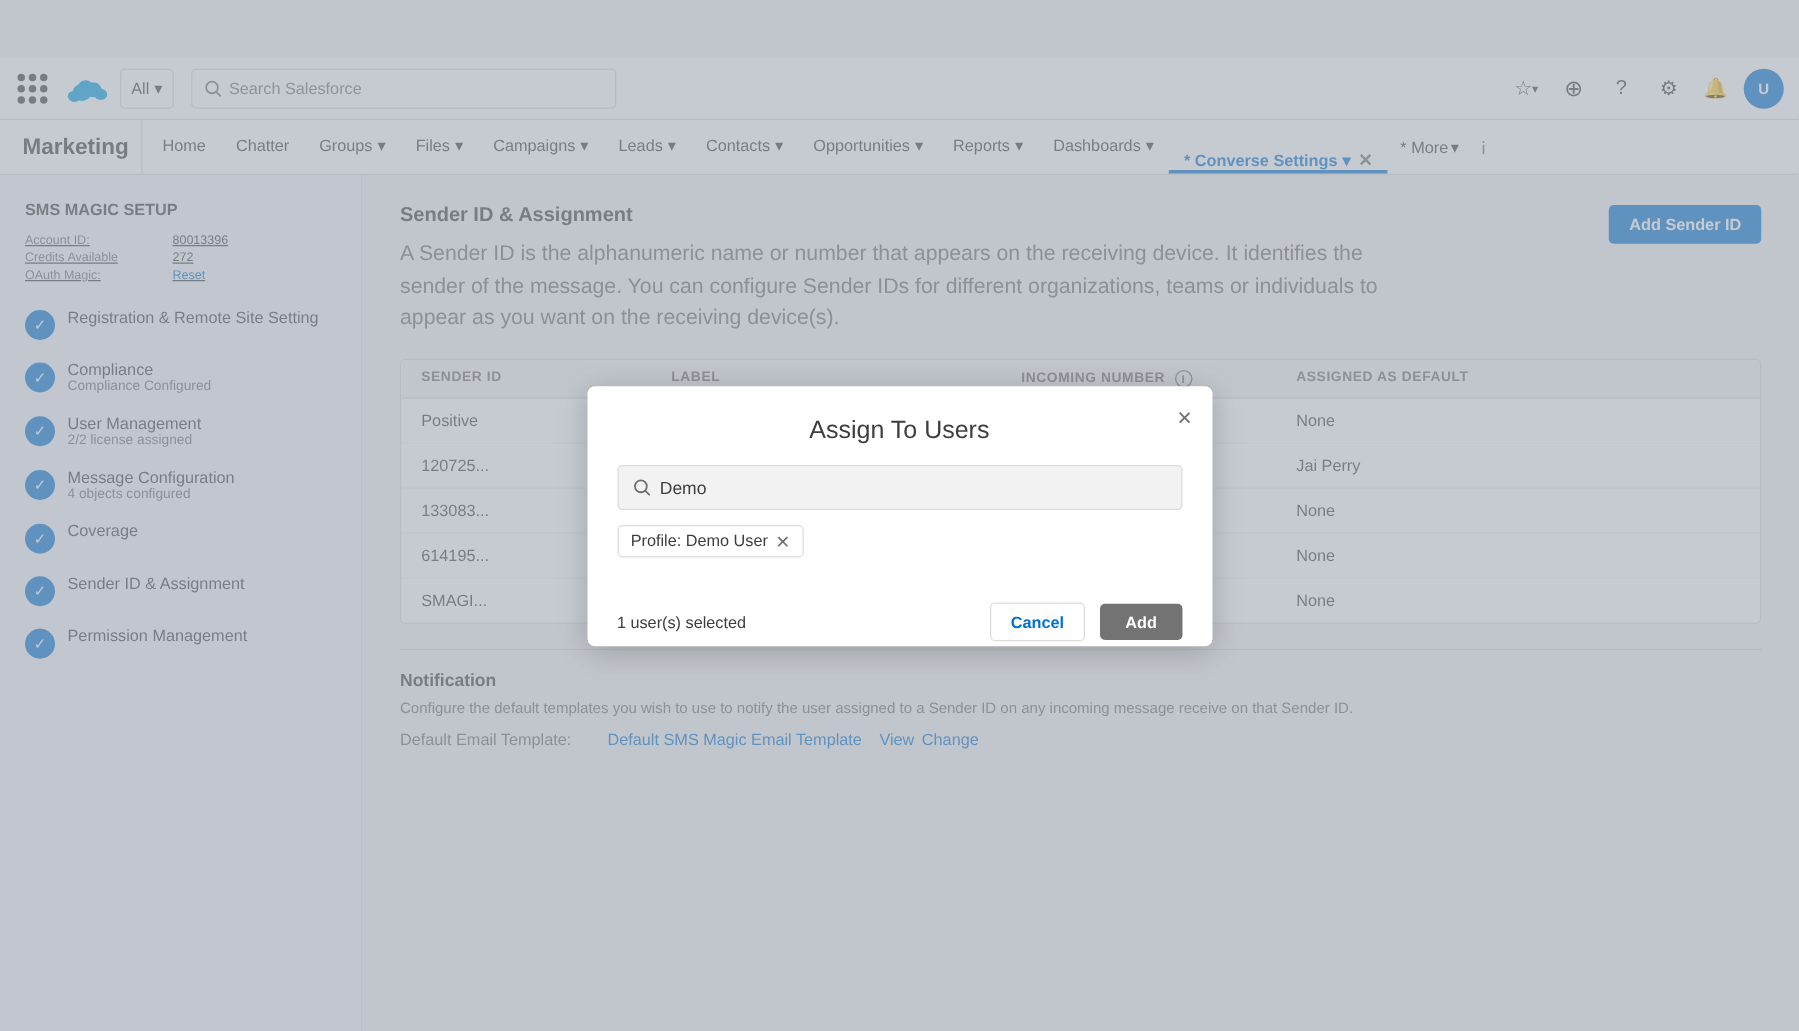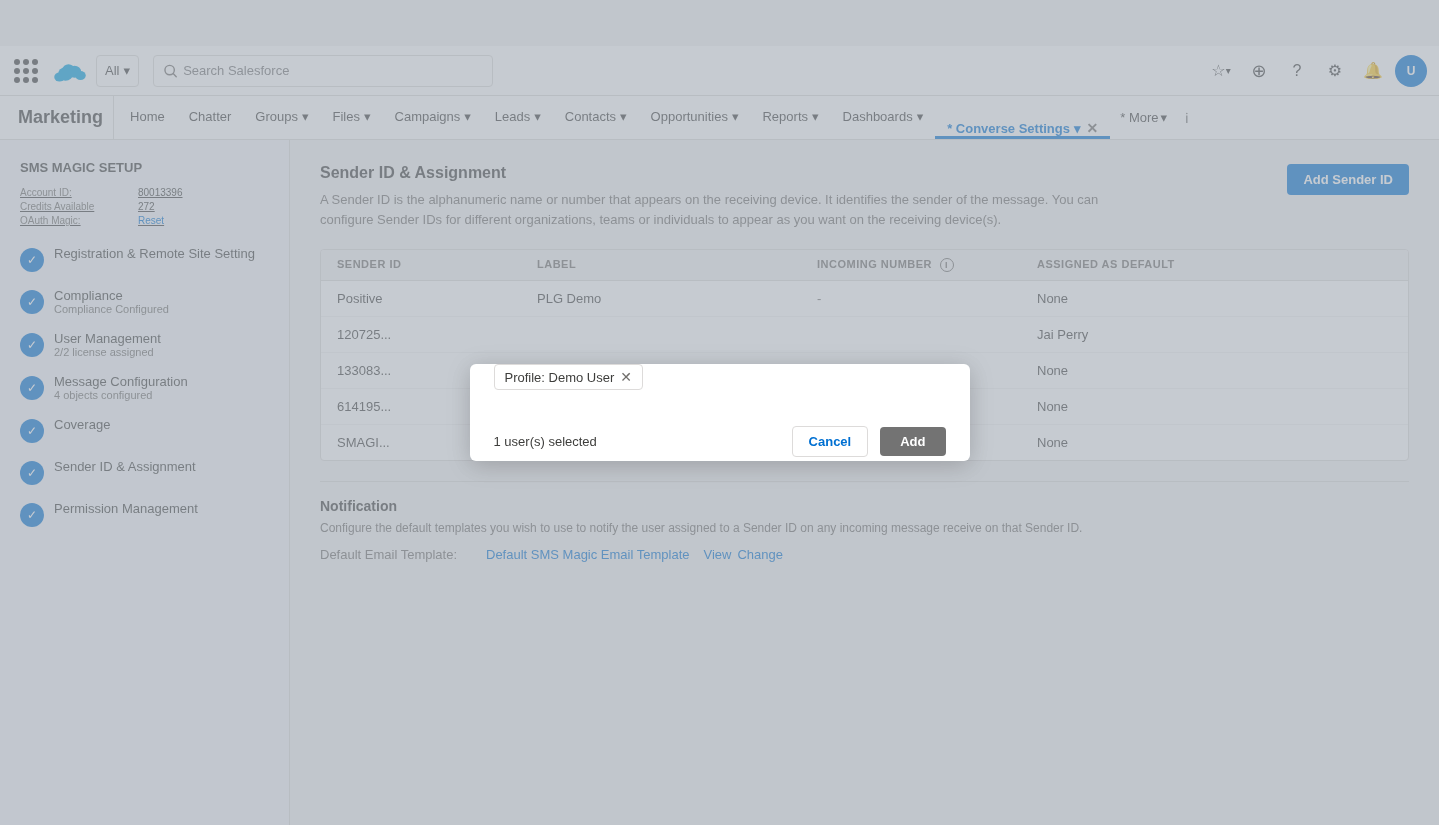--- a/index.html
+++ b/index.html
@@ -201,21 +201,21 @@
       overflow-y: auto;
       position: relative;
     }
     .section-title {
       font-size: 16px;
       font-weight: 600;
       color: #3e3e3c;
       margin-bottom: 8px;
     }
     .section-desc {
-      font-size: 13px;
+      font-size: 17px;
       color: #706e6b;
       margin-bottom: 20px;
       max-width: 820px;
       line-height: 1.5;
     }
     .add-btn {
       position: absolute;
       top: 24px;
       right: 30px;
       background: #0070d2;
@@ -651,22 +651,33 @@
 
     <div class="go-next">
       <span>Go to Next Step</span>
       <span>→</span>
     </div>
   </div>
 </div>
 
 <div class="overlay">
   <div class="modal">
+    <div class="modal-header">
+      <div class="modal-title">Assign To Users</div>
+      <div class="modal-close">×</div>
+    </div>
 
     <div class="modal-body">
+      <div class="modal-search">
+        <svg width="14" height="14" viewBox="0 0 14 14" fill="none">
+          <circle cx="6" cy="6" r="5" stroke="#706e6b" stroke-width="1.5"></circle>
+          <line x1="10" y1="10" x2="13" y2="13" stroke="#706e6b" stroke-width="1.5" stroke-linecap="round"></line>
+        </svg>
+        <input type="text" value="Demo" style="">
+      </div>
 
       <div class="modal-tag">
         <span>Profile: Demo User</span>
         <span class="modal-tag-close">✕</span>
       </div>
     </div>
 
     <div class="modal-footer">
       <span class="selected-count">1 user(s) selected</span>
       <button class="btn-cancel">Cancel</button>

